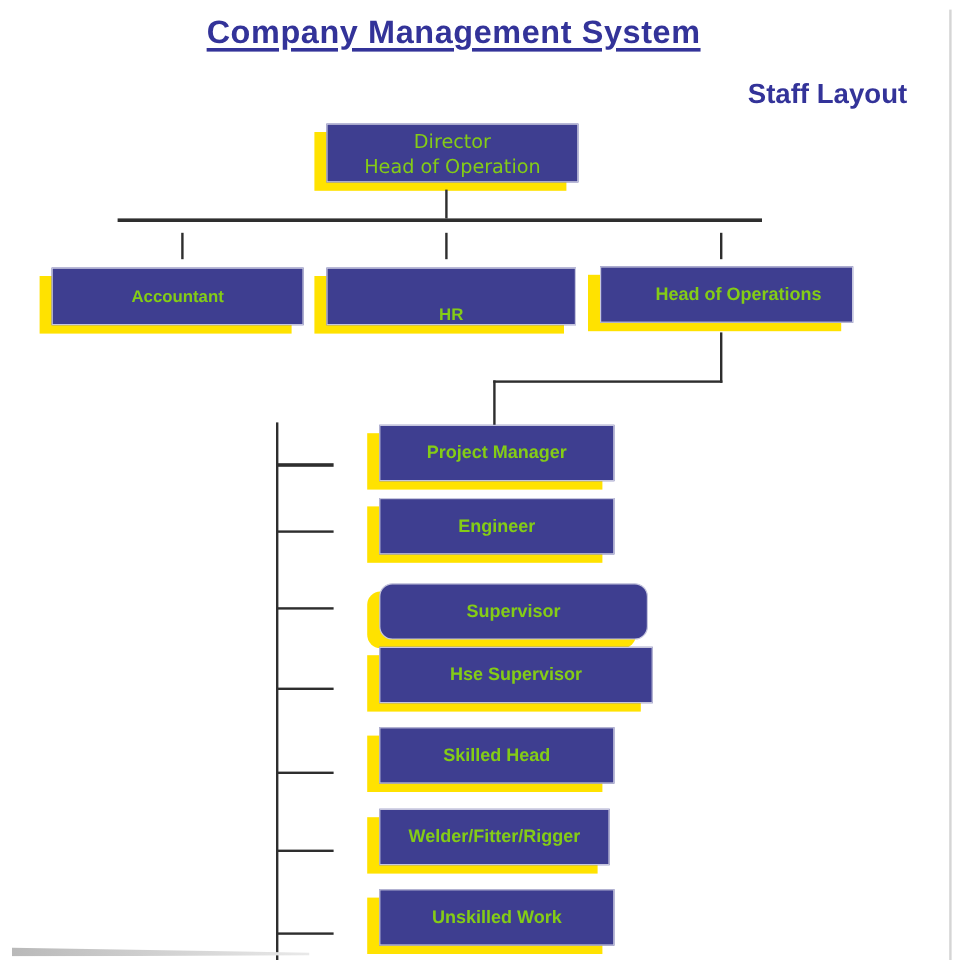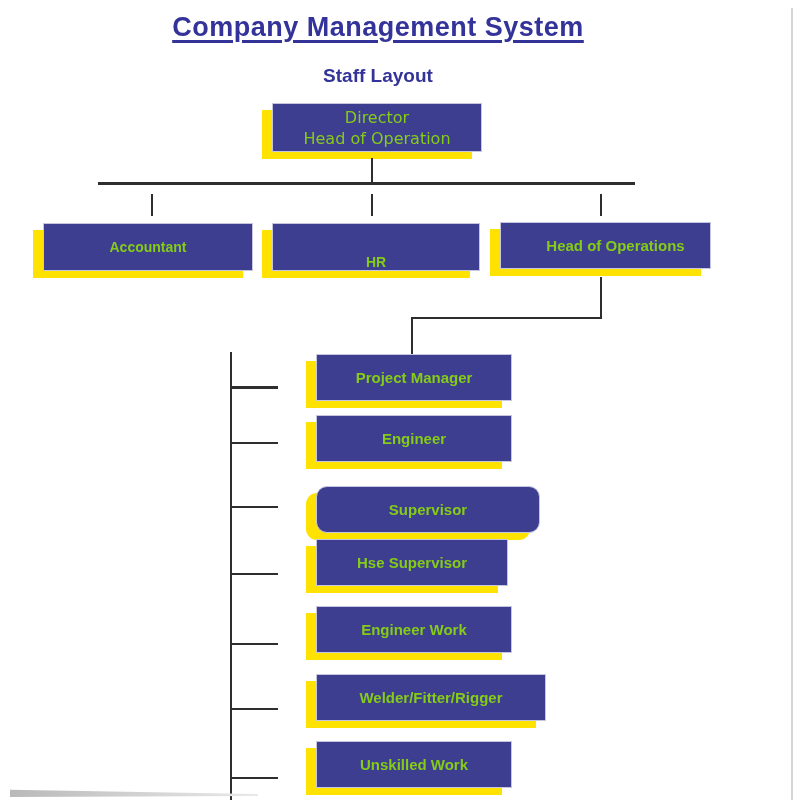--- a/index.html
+++ b/index.html
@@ -16,22 +16,22 @@
     text-align:center;
     font-size:27px;font-weight:bold;
     color:var(--title-blue,#333399);
     text-decoration:underline;
     text-decoration-thickness:2.5px;
     text-underline-offset:4px;
     letter-spacing:.5px;
   }
   .subtitle{
     position:absolute;left:0;top:65px;width:756px;
-    text-align:center;
-    font-size:19px;font-weight:bold;
+    text-align:right;
+    font-size:23px;font-weight:bold;
     color:var(--title-blue,#333399);
   }
   
   .node{
     position:absolute;
     background:var(--node-fill,#3E3E90);
     border:1.5px solid var(--node-border,#C6C6DE);
     box-shadow:-10px 7px 0 var(--node-accent-yellow,#FFE200);
     color:#84cc16;
     display:flex;align-items:center;justify-content:center;
@@ -103,27 +103,27 @@
 
   <div class="node lv3" style="left:316px;top:354px;width:196px;height:47px;">
     <span class="lbl">Project Manager</span>
   </div>
   <div class="node lv3" style="left:316px;top:415px;width:196px;height:47px;">
     <span class="lbl">Engineer</span>
   </div>
   <div class="node lv3" style="left:316px;top:486px;width:224px;height:47px;border-radius:11px;">
     <span class="lbl">Supervisor</span>
   </div>
-  <div class="node lv3" style="left:316px;top:539px;width:192px;height:47px;">
+  <div class="node lv3" style="left:316px;top:539px;width:228px;height:47px;">
     <span class="lbl">Hse Supervisor</span>
   </div>
   <div class="node lv3" style="left:316px;top:606px;width:196px;height:47px;">
-    <span class="lbl">Engineer Work</span>
+    <span class="lbl">Skilled Head</span>
   </div>
-  <div class="node lv3" style="left:316px;top:674px;width:230px;height:47px;">
+  <div class="node lv3" style="left:316px;top:674px;width:192px;height:47px;">
     <span class="lbl">Welder/Fitter/Rigger</span>
   </div>
   <div class="node lv3" style="left:316px;top:741px;width:196px;height:47px;">
     <span class="lbl">Unskilled Work</span>
   </div>
 
   <div class="right-edge"></div>
   <div class="corner-wedge"></div>
 
 </div>

